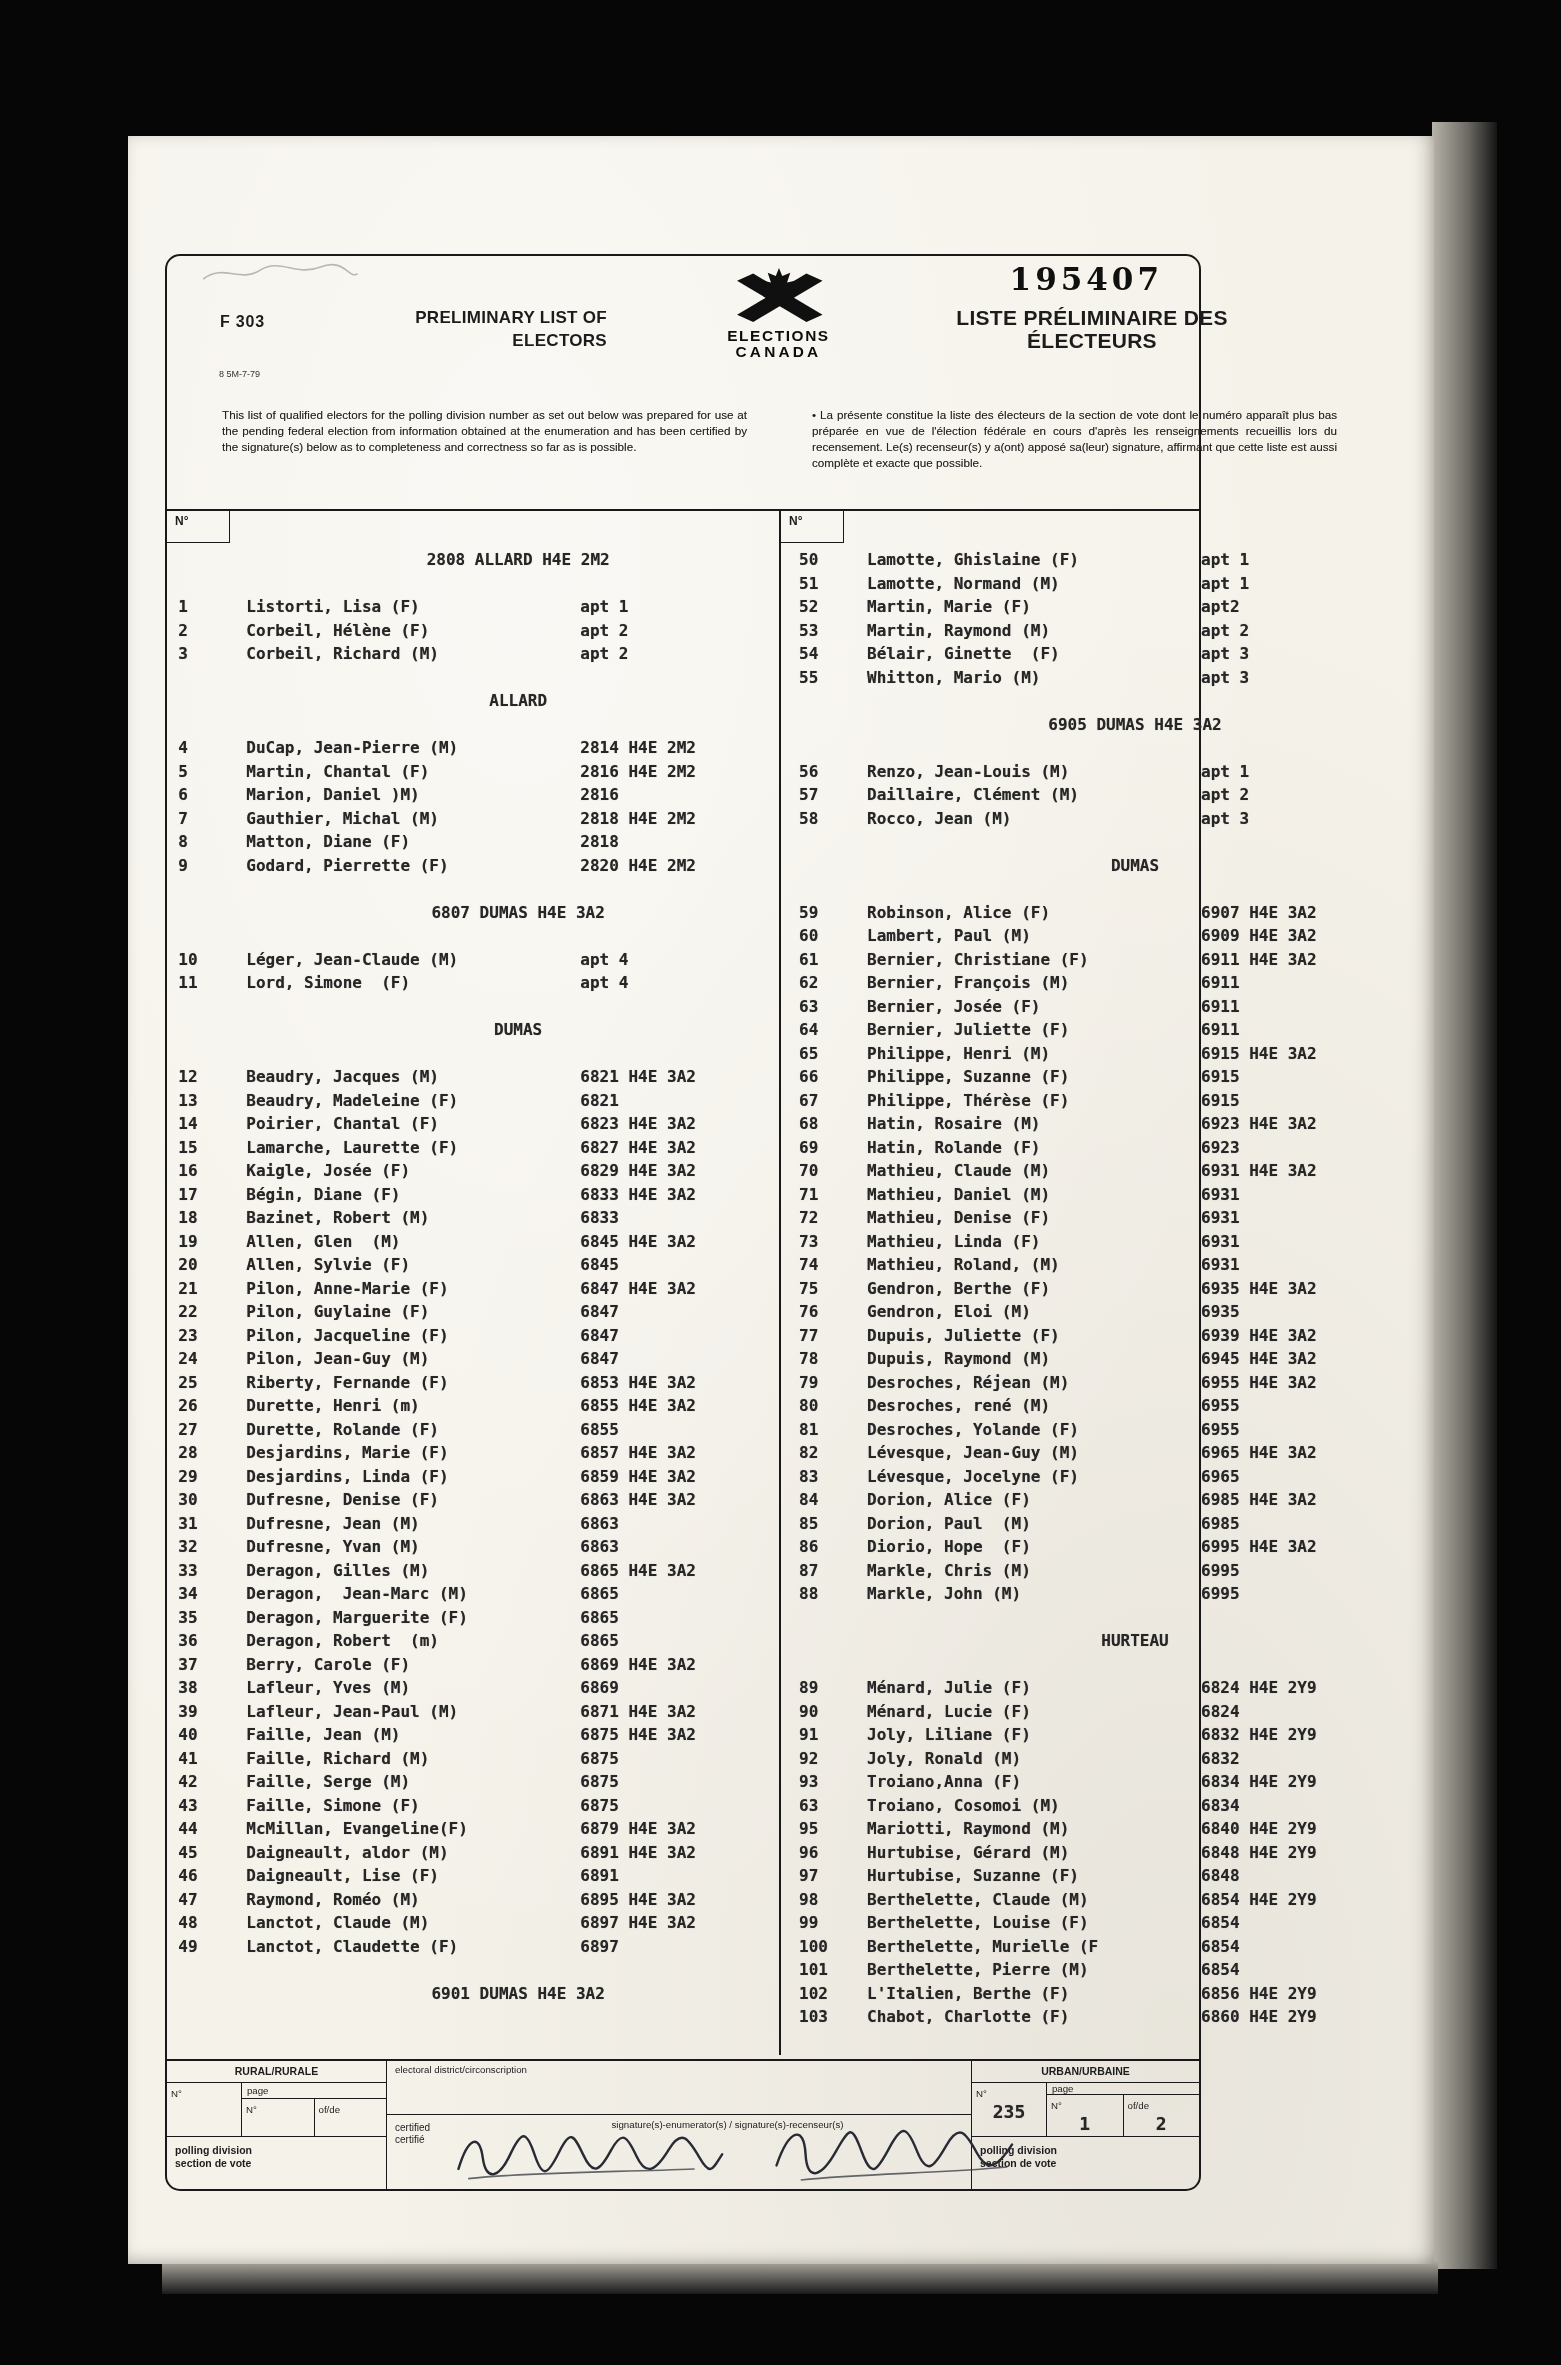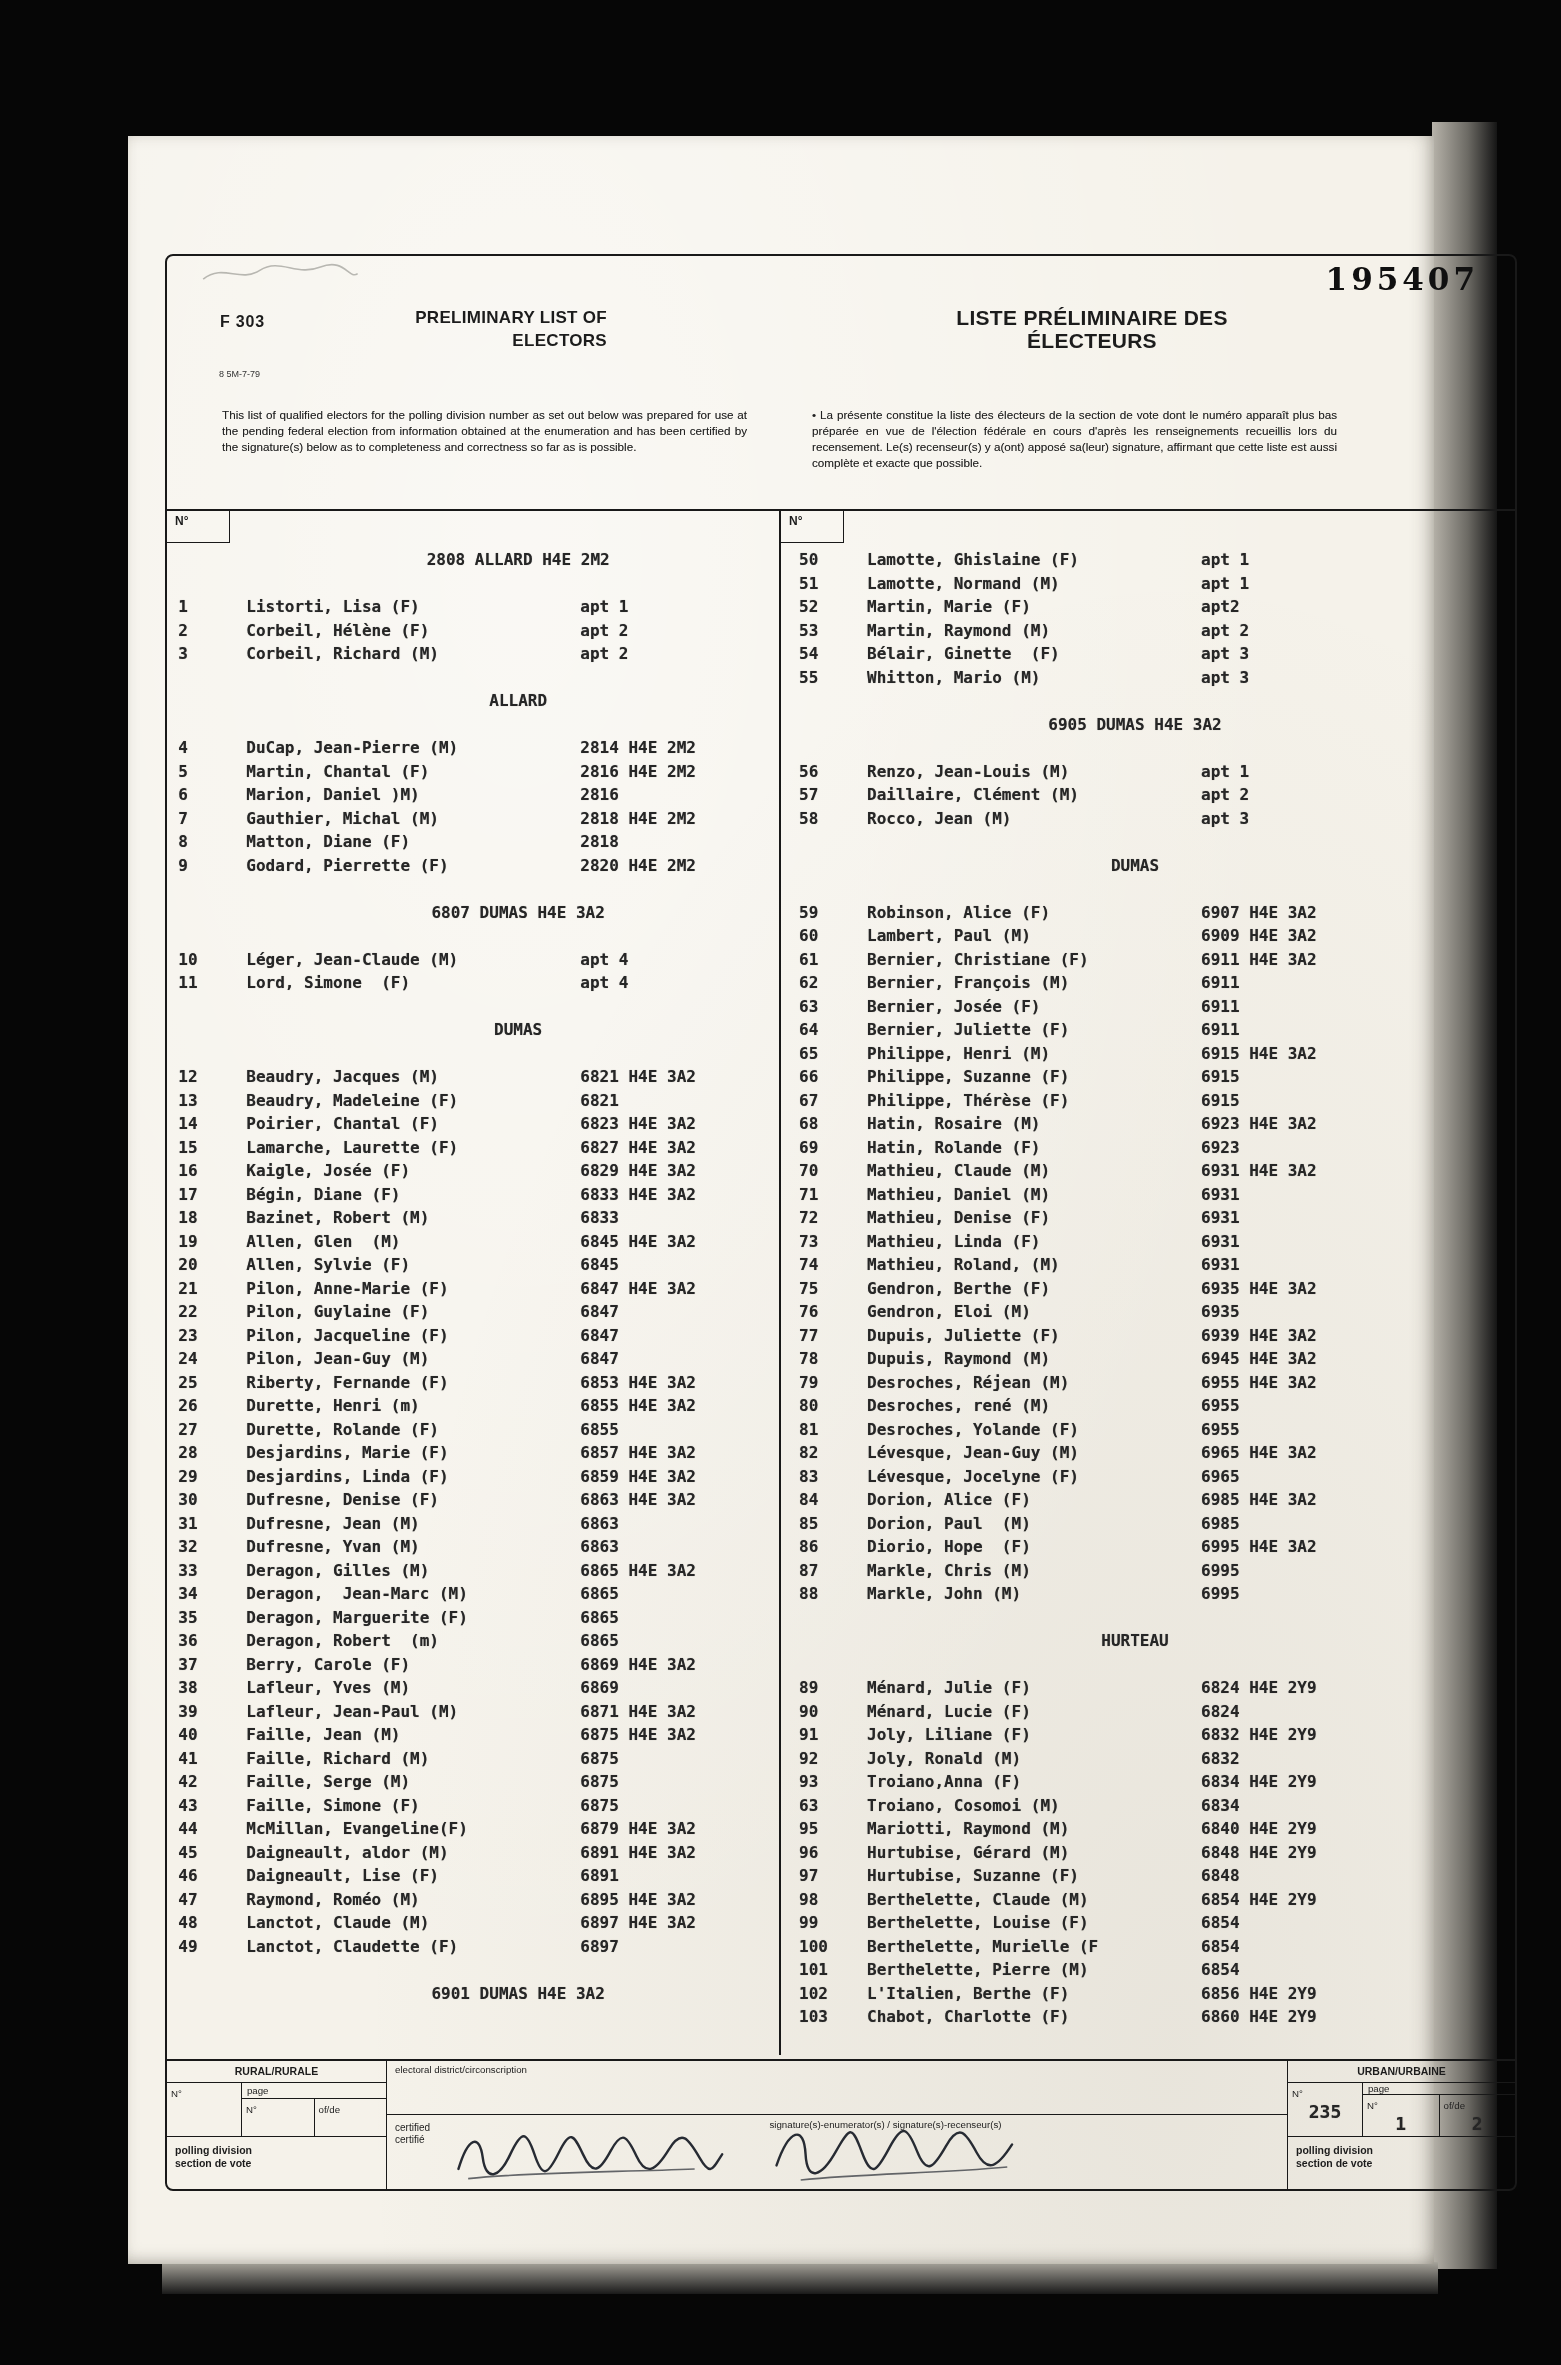--- a/index.html
+++ b/index.html
@@ -15,22 +15,22 @@
     background:linear-gradient(180deg,#a8a59c 0%,#1a1a1a 100%);}
   .page{
     position:absolute;left:128px;top:136px;width:1306px;height:2128px;
     background:
       radial-gradient(ellipse at 30% 20%, rgba(255,255,255,.5), rgba(0,0,0,0) 60%),
       radial-gradient(ellipse at 80% 90%, rgba(120,110,90,.10), rgba(0,0,0,0) 55%),
       #f5f2ea;
     box-shadow: inset -11.3px 0 21px -9.7px rgba(60,55,45,.45), inset 0 -8px 18px -8px rgba(60,55,45,.35);
   }
   .formbox{
-    position:absolute;left:37px;top:118px;width:1352px;height:1937px;
-    border:2.4px solid #191919;border-radius:8px;box-sizing:border-box;
+    position:absolute;left:37px;top:118px;width:1036px;height:1937px;
+    border:2.4px solid #191919;border-radius:15px;box-sizing:border-box;
   }
   
   .stamp{position:absolute;top:4.9px;right:36px;font-family:"DejaVu Serif",serif;
     font-weight:bold;font-size:31px;letter-spacing:4px;color:#101010;}
   .pencil{position:absolute;left:32px;top:3.2px;opacity:.5;}
   .form-code{position:absolute;left:53px;top:57px;font-size:16px;font-weight:bold;letter-spacing:0.8px;}
   .print-code{position:absolute;left:52px;top:113px;font-size:9px;color:#333;}
   .title-en{position:absolute;left:173px;top:50px;width:267px;text-align:right;
     font-weight:bold;font-size:17px;line-height:23px;letter-spacing:0.3px;}
   .title-fr{position:absolute;left:771px;top:50px;width:308px;text-align:center;
@@ -108,20 +108,31 @@
       <div class="stamp">195407</div>
 
       <div class="form-code">F 303</div>
       <div class="print-code">8 5M-7-79</div>
 
       <div class="title-en">
         <div>PRELIMINARY LIST OF</div>
         <div>ELECTORS</div>
       </div>
 
+      <div class="logo">
+        <svg width="100" height="62" viewBox="0 0 124 76">
+          <polygon points="10,18 30,9 116,60 96,69" fill="#101010"></polygon>
+          <polygon points="96,9 116,18 30,69 10,60" fill="#101010"></polygon>
+          <path fill="#101010" d="M62 2 L66 12 L76 8 L72 20 L82 18 L74 30 L86 30 L68 40 L70 50 L62 44 L54 50 L56 40 L38 30 L50 30 L42 18 L52 20 L48 8 L58 12 Z"></path>
+        </svg>
+        <div class="logo-word">
+          <div class="w1">ELECTIONS</div>
+          <div class="w2">CANADA</div>
+        </div>
+      </div>
 
       <div class="title-fr">
         <div>LISTE PRÉLIMINAIRE DES</div>
         <div>ÉLECTEURS</div>
       </div>
 
       <div class="intro intro-en">This list of qualified electors for the polling division number as set out below was prepared for use at the pending federal election from information obtained at the enumeration and has been certified by the signature(s) below as to completeness and correctness so far as is possible.</div>
       <div class="intro intro-fr">• La présente constitue la liste des électeurs de la section de vote dont le numéro apparaît plus bas préparée en vue de l'élection fédérale en cours d'après les renseignements recueillis lors du recensement. Le(s) recenseur(s) y a(ont) apposé sa(leur) signature, affirmant que cette liste est aussi complète et exacte que possible.</div>
 
       <div class="list">

